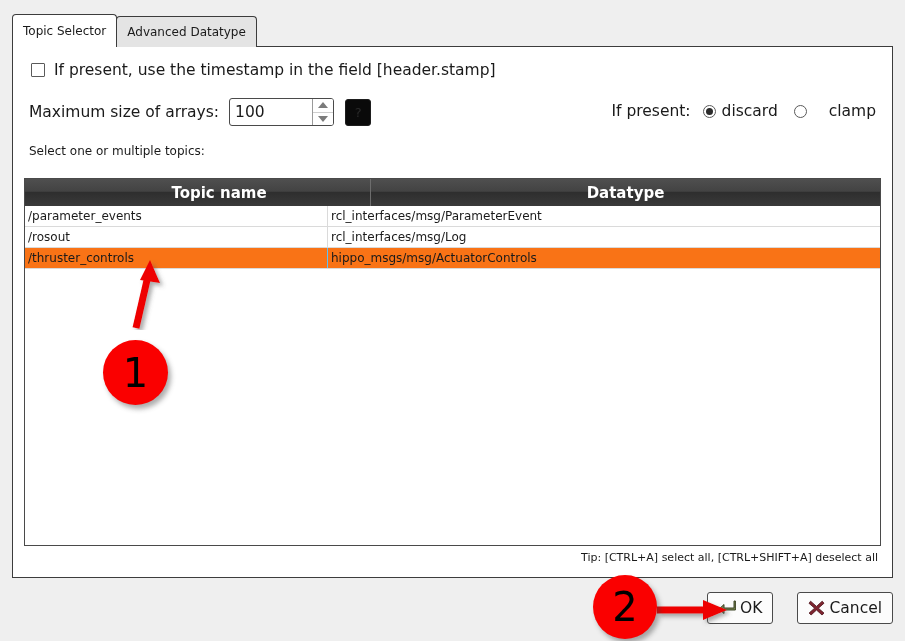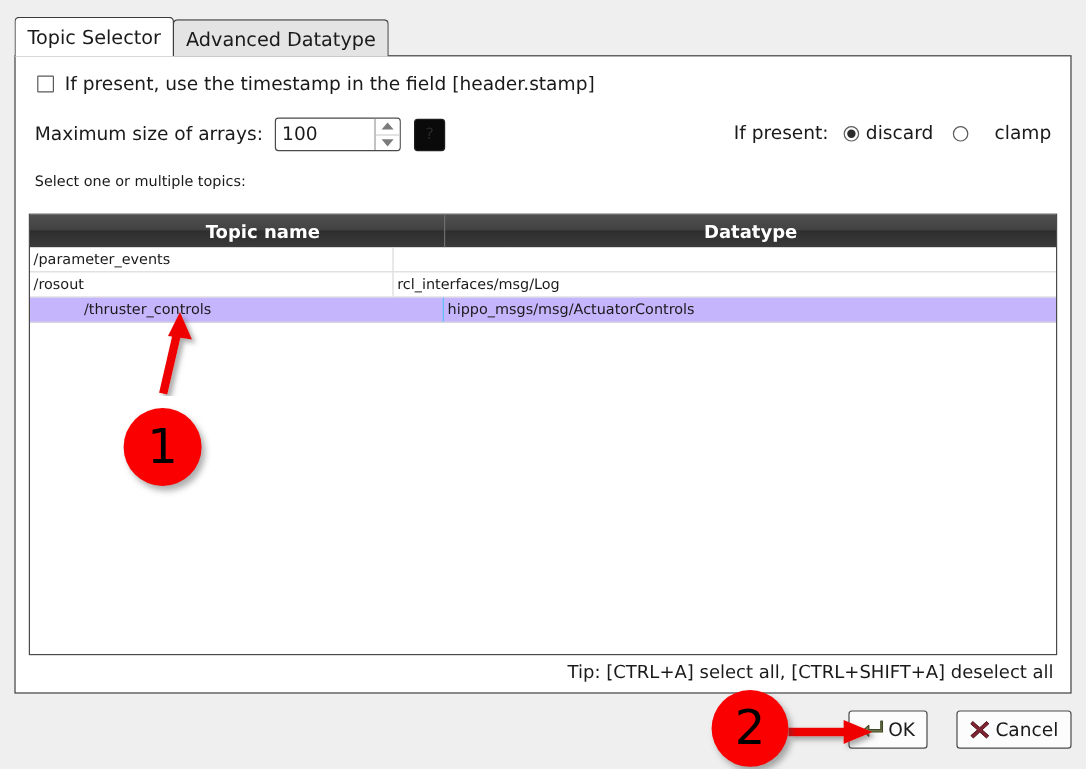--- a/index.html
+++ b/index.html
@@ -28,21 +28,21 @@
     z-index: 5;
   }
   .tab {
     height: 31px;
     line-height: 31px;
     padding: 0 10px;
     border: 1px solid #3c3c3c;
     border-bottom: none;
     border-top-left-radius: 4px;
     border-top-right-radius: 4px;
-    font-size: 16px;
+    font-size: 12px;
     color: #1a1a1a;
     background: #e4e4e4;
     box-sizing: border-box;
     white-space: nowrap;
   }
   .tab.active {
     background: #ffffff;
     position: relative;
     z-index: 6;
     height: 33px;
@@ -251,29 +251,29 @@
   .trow .td {
     box-sizing: border-box;
     display: flex;
     align-items: center;
     padding-left: 3px;
     white-space: nowrap;
     overflow: hidden;
   }
   .trow .td.col-topic { width: 303px; border-right: 1px solid #dadada; }
   .trow .td.col-type { flex: 1; }
-  .trow.selected { background: #c4b5fd; padding-left: 42px; }
+  .trow.selected { background: #f97316; }
   .trow.selected .td { border-right-color: #5cc2f7; }
 
   
   #tip-text {
     position: absolute;
     right: 14px;
     top: 504px;
-    font-size: 15px;
+    font-size: 11px;
     color: #1a1a1a;
   }
 
   
   #dialog-buttons {
     position: absolute;
     right: 12px;
     top: 592px;
     display: flex;
     gap: 24px;
@@ -371,20 +371,21 @@
 
 
   <div id="topic-table">
     <div id="thead">
       <div class="th col-topic">Topic name</div>
       <div class="th col-type">Datatype</div>
     </div>
 
     <div class="trow">
       <div class="td col-topic">/parameter_events</div>
+      <div class="td col-type">rcl_interfaces/msg/ParameterEvent</div>
     </div>
     <div class="trow">
       <div class="td col-topic">/rosout</div>
       <div class="td col-type">rcl_interfaces/msg/Log</div>
     </div>
     <div class="trow selected">
       <div class="td col-topic">/thruster_controls</div>
       <div class="td col-type">hippo_msgs/msg/ActuatorControls</div>
     </div>
   </div>

